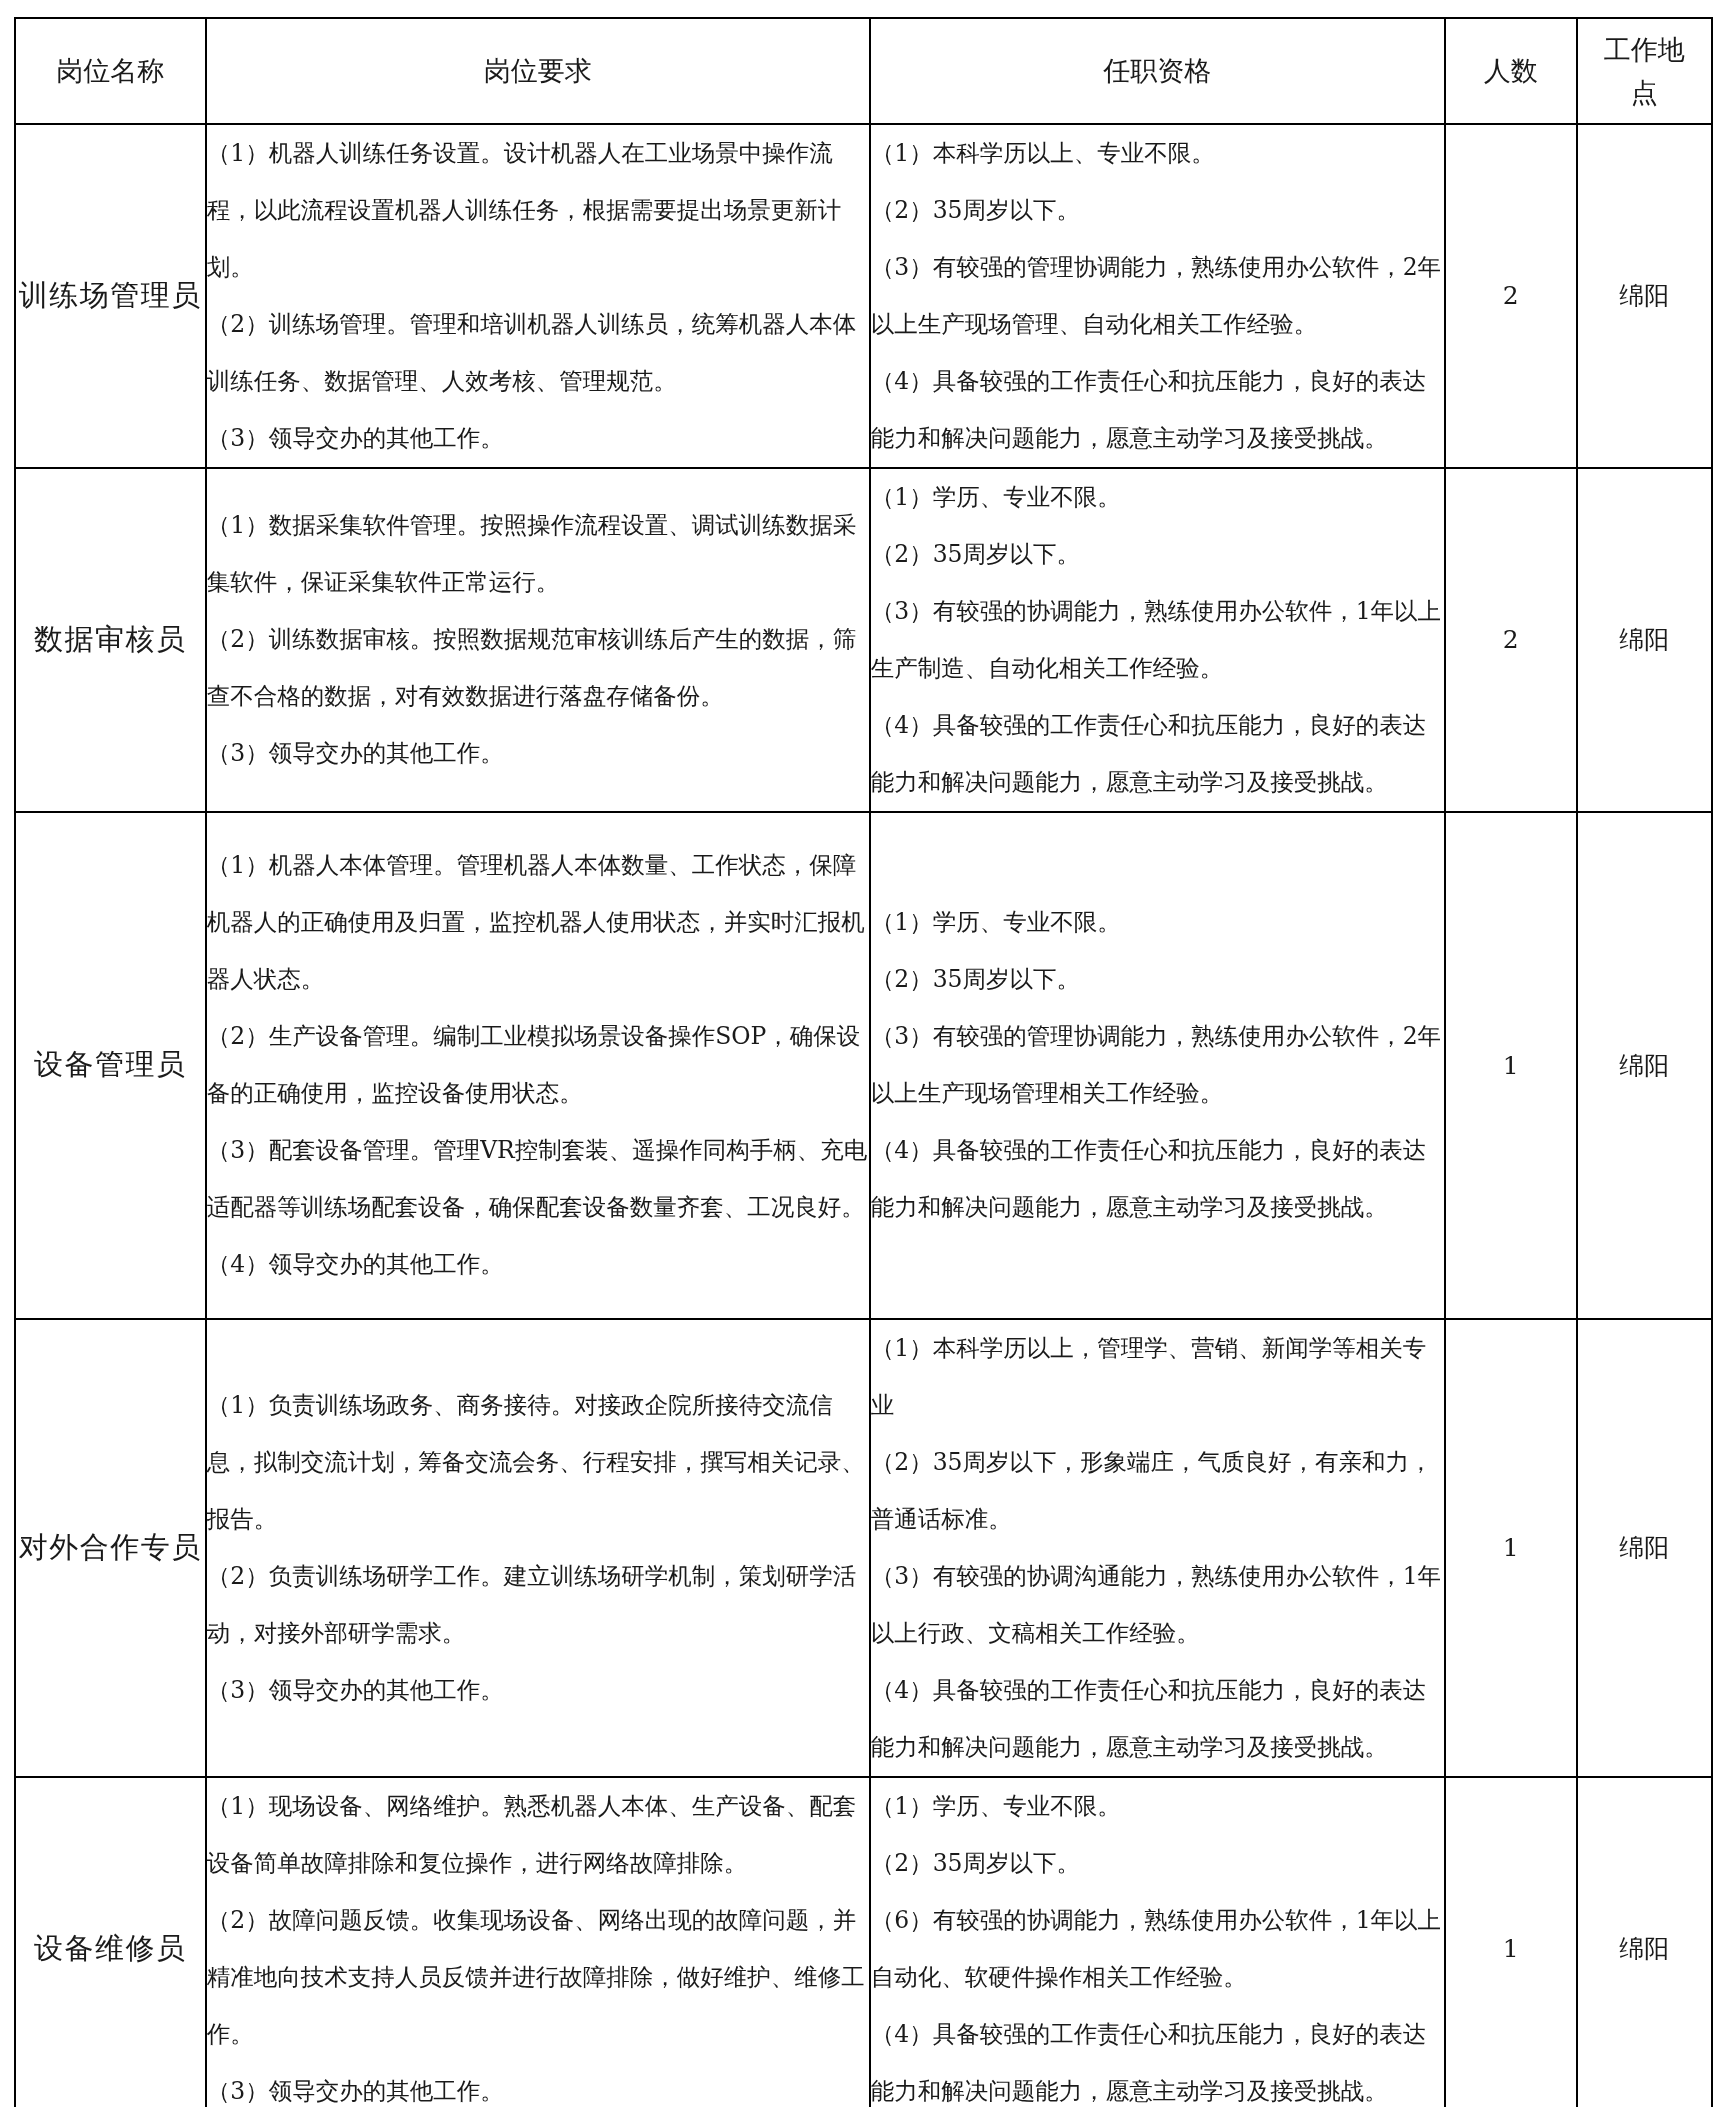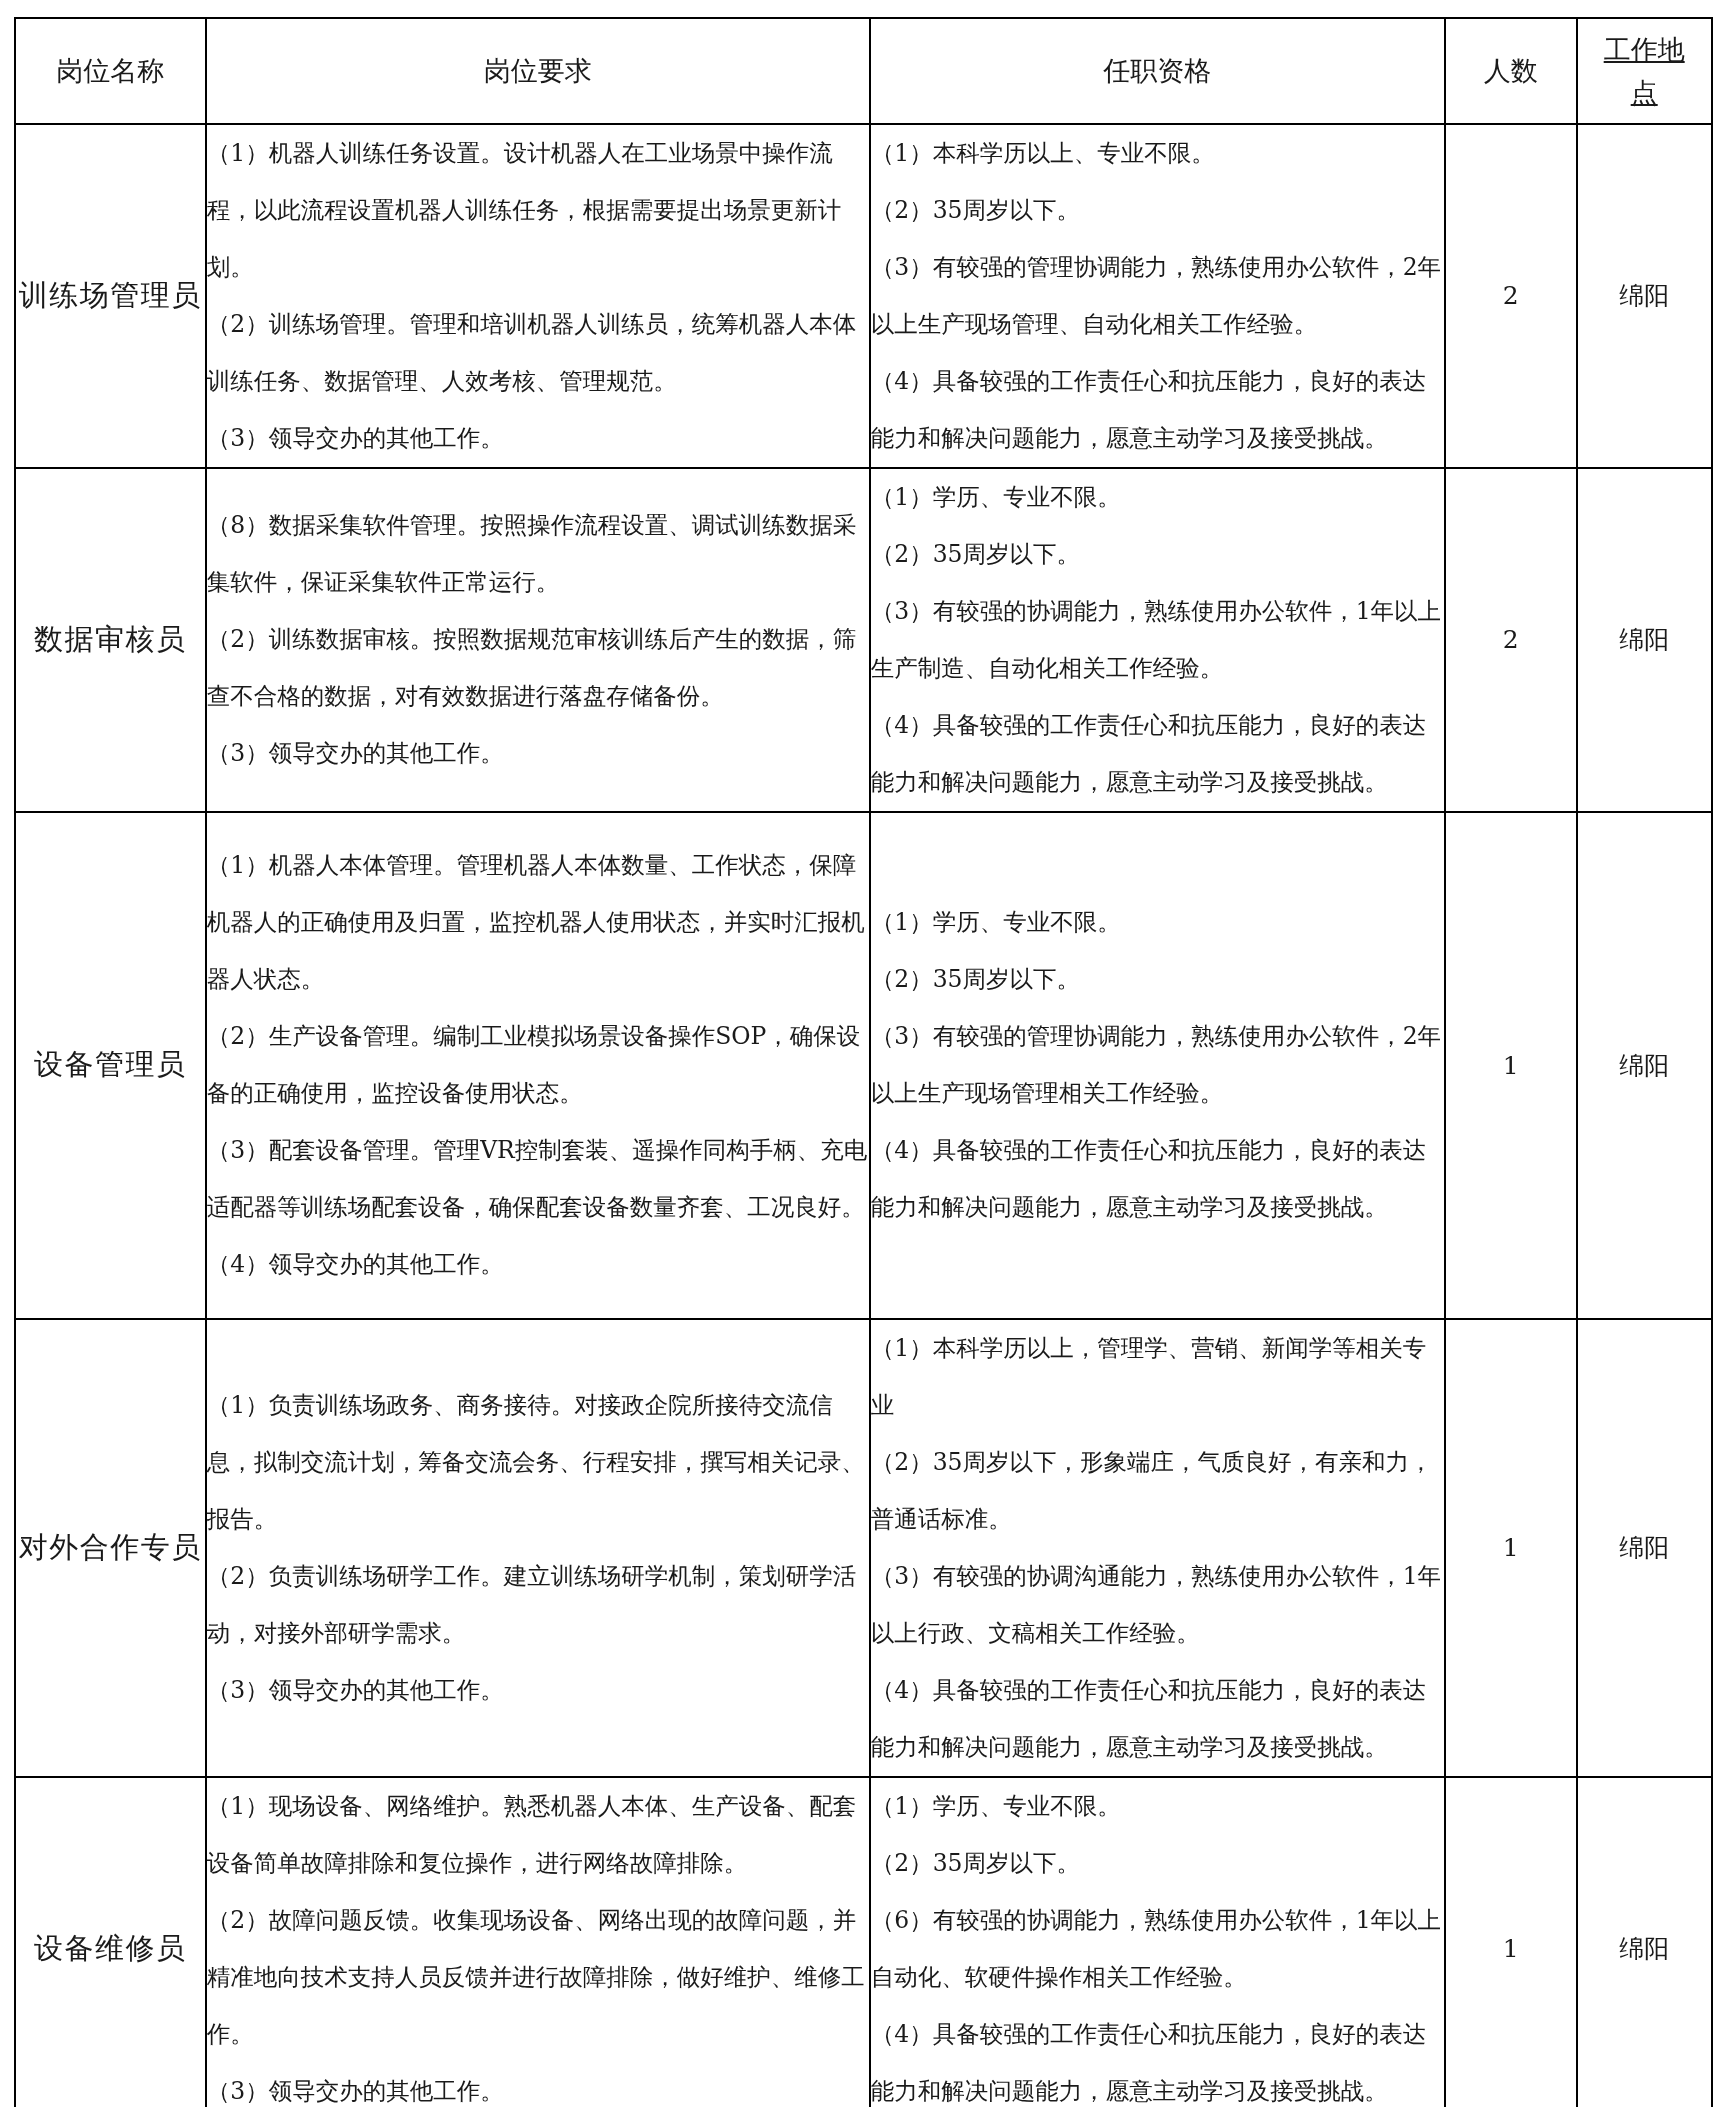--- a/index.html
+++ b/index.html
@@ -31,21 +31,21 @@
     <col style="width:575px">
     <col style="width:132px">
     <col style="width:135px">
   </colgroup>
   <tbody>
       <tr class="head">
     <th>岗位名称</th>
     <th>岗位要求</th>
     <th>任职资格</th>
     <th>人数</th>
-    <th style="padding:0 18px;text-decoration:underline;">工作地点</th>
+    <th style="padding:0 18px;">工作地点</th>
   </tr>
 
   <tr style="height:338px">
     <td class="name">训练场管理员</td>
     <td class="para">
       <span class="item">（1）机器人训练任务设置。设计机器人在工业场景中操作流程，以此流程设置机器人训练任务，根据需要提出场景更新计划。</span>
       <span class="item">（2）训练场管理。管理和培训机器人训练员，统筹机器人本体训练任务、数据管理、人效考核、管理规范。</span>
       <span class="item">（3）领导交办的其他工作。</span>
     </td>
     <td class="para">
@@ -54,21 +54,21 @@
       <span class="item">（3）有较强的管理协调能力，熟练使用办公软件，2年以上生产现场管理、自动化相关工作经验。</span>
       <span class="item">（4）具备较强的工作责任心和抗压能力，良好的表达能力和解决问题能力，愿意主动学习及接受挑战。</span>
     </td>
     <td class="num">2</td>
     <td class="loc">绵阳</td>
   </tr>
 
   <tr style="height:338px">
     <td class="name">数据审核员</td>
     <td class="para">
-      <span class="item">（8）数据采集软件管理。按照操作流程设置、调试训练数据采集软件，保证采集软件正常运行。</span>
+      <span class="item">（1）数据采集软件管理。按照操作流程设置、调试训练数据采集软件，保证采集软件正常运行。</span>
       <span class="item">（2）训练数据审核。按照数据规范审核训练后产生的数据，筛查不合格的数据，对有效数据进行落盘存储备份。</span>
       <span class="item">（3）领导交办的其他工作。</span>
     </td>
     <td class="para">
       <span class="item">（1）学历、专业不限。</span>
       <span class="item">（2）35周岁以下。</span>
       <span class="item">（3）有较强的协调能力，熟练使用办公软件，1年以上生产制造、自动化相关工作经验。</span>
       <span class="item">（4）具备较强的工作责任心和抗压能力，良好的表达能力和解决问题能力，愿意主动学习及接受挑战。</span>
     </td>
     <td class="num">2</td>

